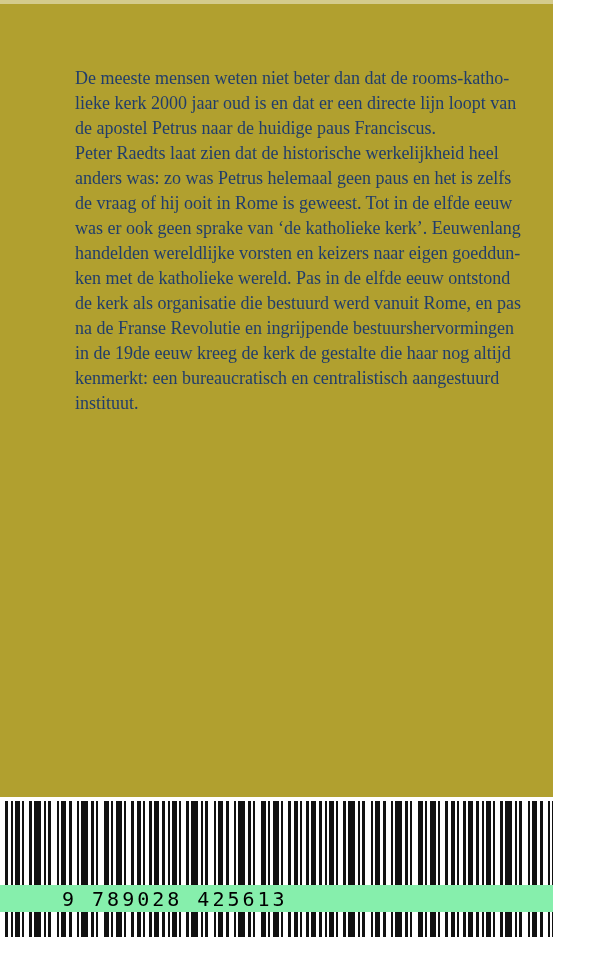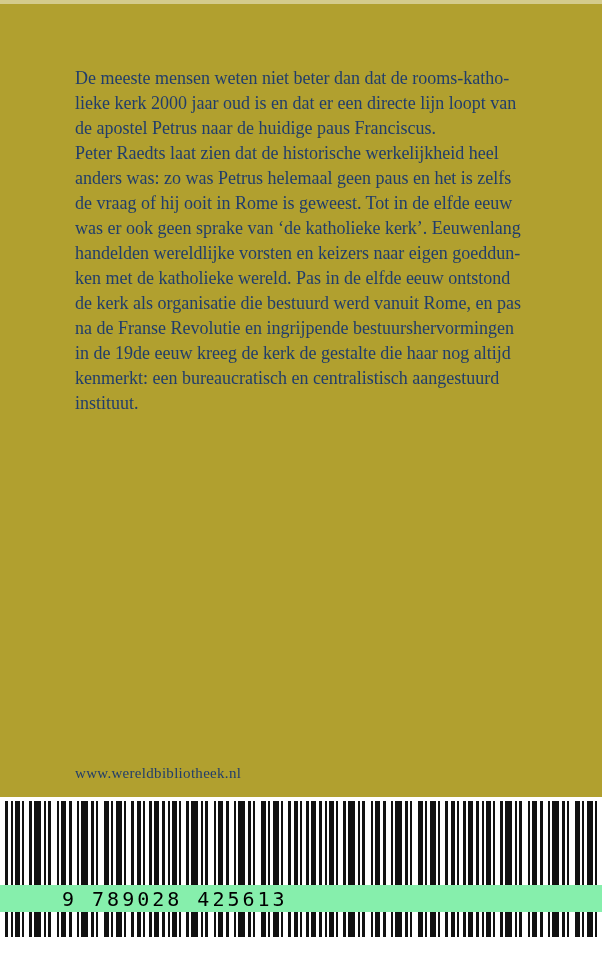--- a/index.html
+++ b/index.html
@@ -2,21 +2,21 @@
 <html><head>
 <meta charset="utf-8">
 <style>
   html, body {
     margin: 0;
     padding: 0;
     background: #ffffff;
   }
   .cover {
     position: relative;
-    width: 602px;
+    width: 553px;
     height: 960px;
     background: #b1a02f;
     overflow: hidden;
     font-family: "Liberation Serif", serif;
     color: #213d6b;
   }
   .top-edge {
     position: absolute;
     left: 0; top: 0;
     width: 602px; height: 4px;
@@ -160,21 +160,20 @@
         <path d="M61 121 Q75 127 89 121" fill="none" stroke="#b07a5c" stroke-width="2.5"></path>
       </svg>
     </div>
 
     <div class="author-note"><span>Van Peter Raedts verscheen eerder
 </span><span style="font-style: italic;">De ontdekking van de Middeleeuwen</span><span> bij
 Uitgeverij Wereldbibliotheek. </span><span style="font-style: italic;">De uitvin-
 ding van de rooms-katholieke kerk</span></div>
   </div>
 
-  <div class="website">www.wereldbibliotheek.nl</div>
 
   <div class="barcode-area">
     <svg class="barcode-bars" id="barcode-bars" width="602" height="136">
         <rect x="5" y="0" width="3" height="136" fill="#111111"></rect>
         <rect x="11" y="0" width="2" height="136" fill="#111111"></rect>
         <rect x="15" y="0" width="5" height="136" fill="#111111"></rect>
         <rect x="22" y="0" width="2" height="136" fill="#111111"></rect>
         <rect x="29" y="0" width="3" height="136" fill="#111111"></rect>
         <rect x="34" y="0" width="7" height="136" fill="#111111"></rect>
         <rect x="44" y="0" width="2" height="136" fill="#111111"></rect>

